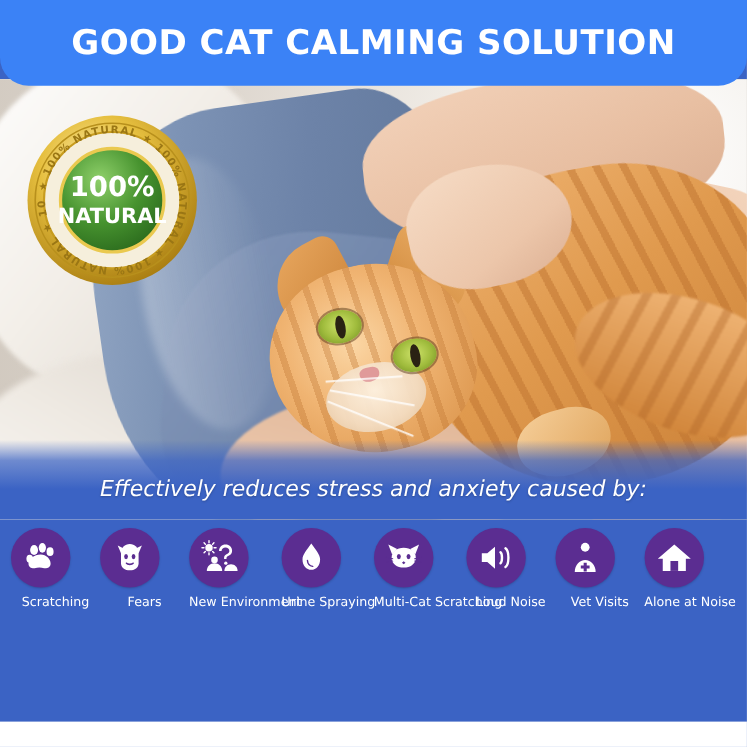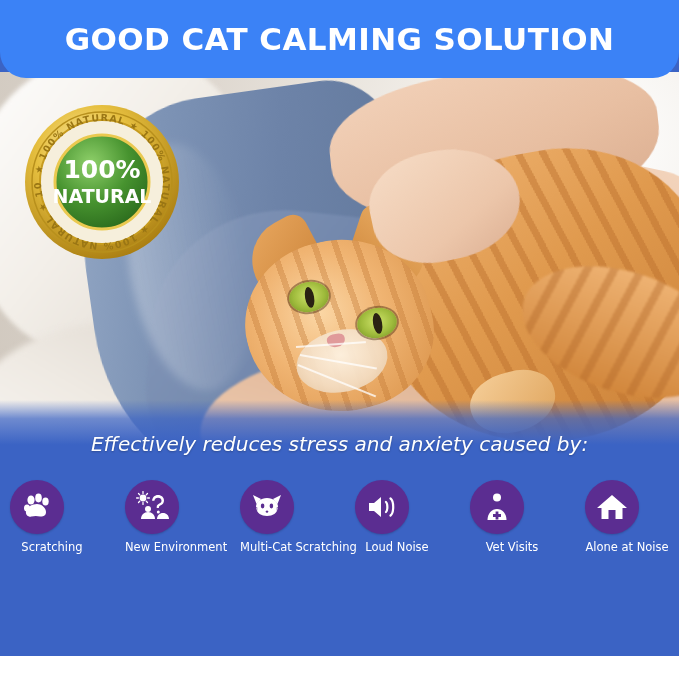--- a/index.html
+++ b/index.html
@@ -343,20 +343,33 @@
           <ellipse cx="11" cy="10" rx="3.6" ry="4.6" fill="#fff"></ellipse>
           <ellipse cx="18.5" cy="8" rx="3.3" ry="4.4" fill="#fff"></ellipse>
           <ellipse cx="25.5" cy="11.5" rx="3.2" ry="4" fill="#fff"></ellipse>
           <ellipse cx="7" cy="18" rx="3" ry="3.6" fill="#fff"></ellipse>
           <path d="M17 14c5 0 9 4.2 9 8.2 0 3.4-3 4.6-5.8 4.3-1.6-.2-3-.6-4.4-.6-1.5 0-2.8.5-4.3.7-2.8.3-5.6-1-5.6-4.4C5.9 18.2 11 14 17 14z" fill="#fff"></path>
         </svg>
       </div>
       <div class="icon-label">Scratching</div>
     </div>
 
+    <div class="icon-item">
+      <div class="icon-circle">
+        <svg width="34" height="34" viewBox="0 0 34 34">
+          <path d="M9 13c0-5 3.5-8.5 8-8.5S25 8 25 13v9c0 4-3.5 6.5-8 6.5S9 26 9 22z" fill="#fff"></path>
+          <path d="M9 13 L6 6 L12.5 9z" fill="#fff"></path>
+          <path d="M25 13 L28 6 L21.5 9z" fill="#fff"></path>
+          <ellipse cx="13.6" cy="16" rx="1.7" ry="2.3" fill="#5b2d91"></ellipse>
+          <ellipse cx="20.4" cy="16" rx="1.7" ry="2.3" fill="#5b2d91"></ellipse>
+          <path d="M14 22c1 1.4 5 1.4 6 0" stroke="#5b2d91" stroke-width="1.4" fill="none" stroke-linecap="round"></path>
+        </svg>
+      </div>
+      <div class="icon-label">Fears</div>
+    </div>
 
     <div class="icon-item">
       <div class="icon-circle">
         <svg width="36" height="36" viewBox="0 0 36 36">
           <circle cx="9" cy="9" r="3.4" fill="#fff"></circle>
           <g stroke="#fff" stroke-width="1.3" stroke-linecap="round">
             <line x1="9" y1="2.6" x2="9" y2="4.4"></line>
             <line x1="9" y1="13.6" x2="9" y2="15.4"></line>
             <line x1="2.6" y1="9" x2="4.4" y2="9"></line>
             <line x1="13.6" y1="9" x2="15.4" y2="9"></line>
@@ -368,20 +381,29 @@
           <path d="M24 6c3.5 0 6 2.4 6 5.6 0 2.4-1.3 3.8-3.2 4.6-1.3.6-1.9 1.1-1.9 2.3v.6h-2.2v-.9c0-1.9 1-2.8 2.6-3.6 1.4-.7 2.2-1.4 2.2-2.8 0-1.8-1.4-3-3.5-3s-3.4 1.2-3.6 3h-2.3C18.3 8.3 20.6 6 24 6z" fill="#fff"></path>
           <circle cx="24.3" cy="23" r="1.5" fill="#fff"></circle>
           <path d="M7 30c0-4 3-7 7-7s7 3 7 7z" fill="#fff"></path>
           <circle cx="14" cy="20" r="3" fill="#fff"></circle>
           <path d="M23 30c0-3.4 2.6-6 6-6s6 2.6 6 6z" fill="#fff"></path>
         </svg>
       </div>
       <div class="icon-label">New Environment</div>
     </div>
 
+    <div class="icon-item">
+      <div class="icon-circle">
+        <svg width="32" height="32" viewBox="0 0 32 32">
+          <path d="M16 3c4 6 8 9.8 8 14.6C24 23.4 20.4 27 16 27S8 23.4 8 17.6C8 12.8 12 9 16 3z" fill="#fff"></path>
+          <path d="M12.5 18.5c.2 3 2.2 5 4.8 5.4" stroke="#5b2d91" stroke-width="1.3" fill="none" stroke-linecap="round"></path>
+        </svg>
+      </div>
+      <div class="icon-label">Urine Spraying</div>
+    </div>
 
     <div class="icon-item">
       <div class="icon-circle">
         <svg width="36" height="32" viewBox="0 0 36 32">
           <path d="M18 7c6.2 0 11 3.8 11 9 0 5.6-5 9-11 9S7 21.6 7 16c0-5.2 4.8-9 11-9z" fill="#fff"></path>
           <path d="M7.5 13 L4 4 L12 8z" fill="#fff"></path>
           <path d="M28.5 13 L32 4 L24 8z" fill="#fff"></path>
           <ellipse cx="13.6" cy="15" rx="1.8" ry="2.4" fill="#5b2d91"></ellipse>
           <ellipse cx="22.4" cy="15" rx="1.8" ry="2.4" fill="#5b2d91"></ellipse>
           <path d="M18 19.3l-1.6 1.4 1.6 1.3 1.6-1.3z" fill="#5b2d91"></path>

